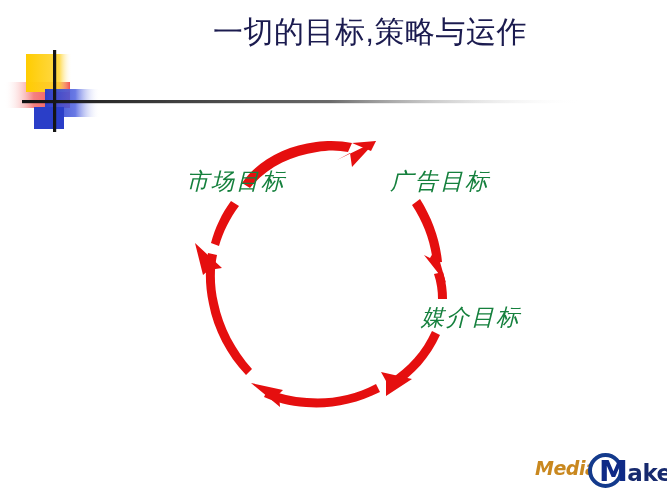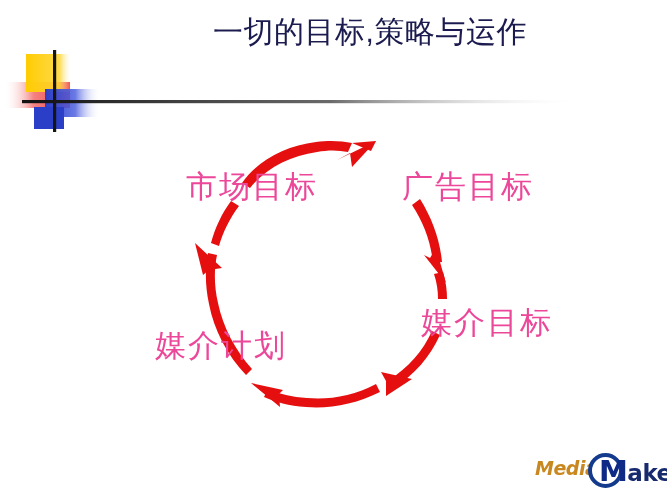--- a/index.html
+++ b/index.html
@@ -49,29 +49,30 @@
   
   #cycle {
     position: absolute;
     left: 0;
     top: 0;
     width: 667px;
     height: 500px;
   }
   .cycle-label {
     position: absolute;
-    color: #ec4899;
-    font-size: 31px;
+    color: #15803d;
+    font-size: 23px;
     font-weight: 400;
     letter-spacing: 2px;
     white-space: nowrap;
     font-family: "DejaVu Sans", "Liberation Sans", sans-serif;
+    font-style: italic;
   }
   .cycle-label.lb-market   { left: 186px; top: 166px; }
-  .cycle-label.lb-ad       { left: 402px; top: 166px; }
+  .cycle-label.lb-ad       { left: 390px; top: 166px; }
   .cycle-label.lb-media-goal { left: 421px; top: 302px; }
   .cycle-label.lb-media-plan { left: 155px; top: 325px; }
   .cycle-label.lb-media-strategy { left: 283px; top: 411px; }
 
   
   #logo {
     position: absolute;
     left: 533px;
     top: 449px;
     width: 130px;
@@ -218,21 +219,20 @@
                  C 215,228 222,213 231,201
                  L 239,206
                  C 230,218 223,232 219,246
                  Z"></path>
       </g>
     </svg>
 
     <div class="cycle-label lb-market">市场目标</div>
     <div class="cycle-label lb-ad">广告目标</div>
     <div class="cycle-label lb-media-goal">媒介目标</div>
-    <div class="cycle-label lb-media-plan">媒介计划</div>
   </div>
 
   <div id="logo">
     <span class="logo-media">Media</span>
     <span class="logo-ring"></span>
     <span class="logo-maker"><span class="mcap">M</span><span>aker</span></span>
   </div>
 
 </div>
 

